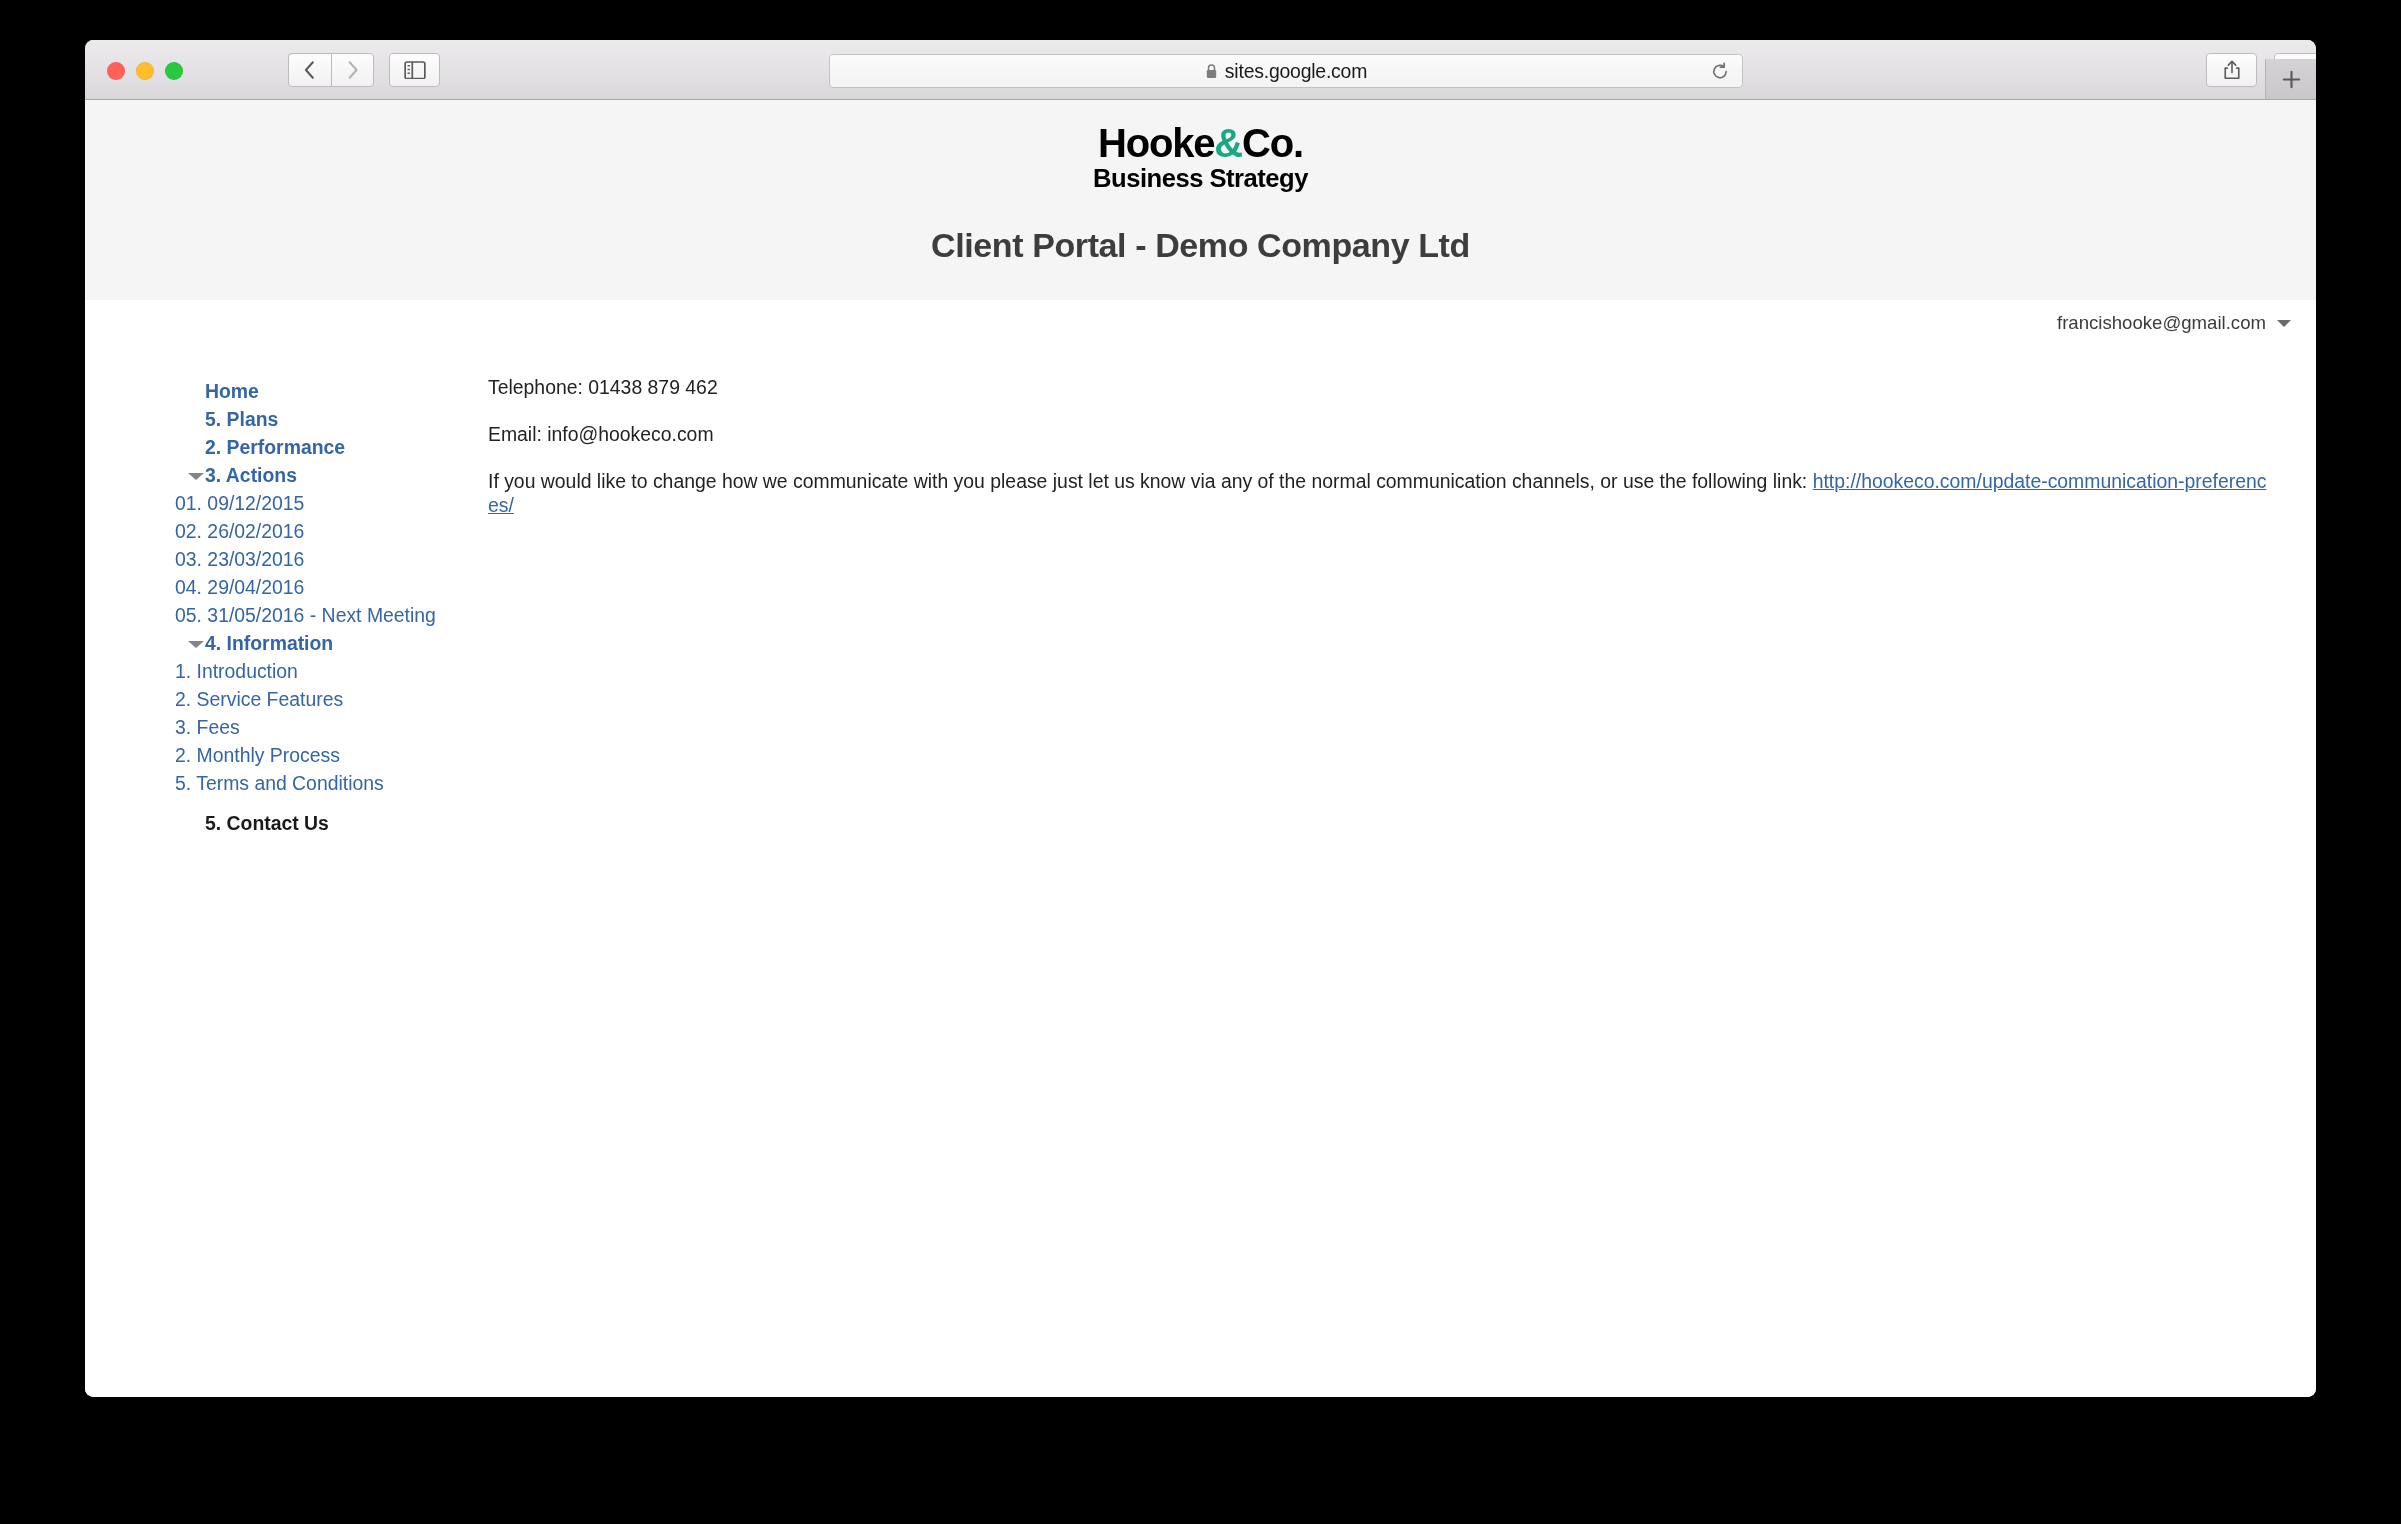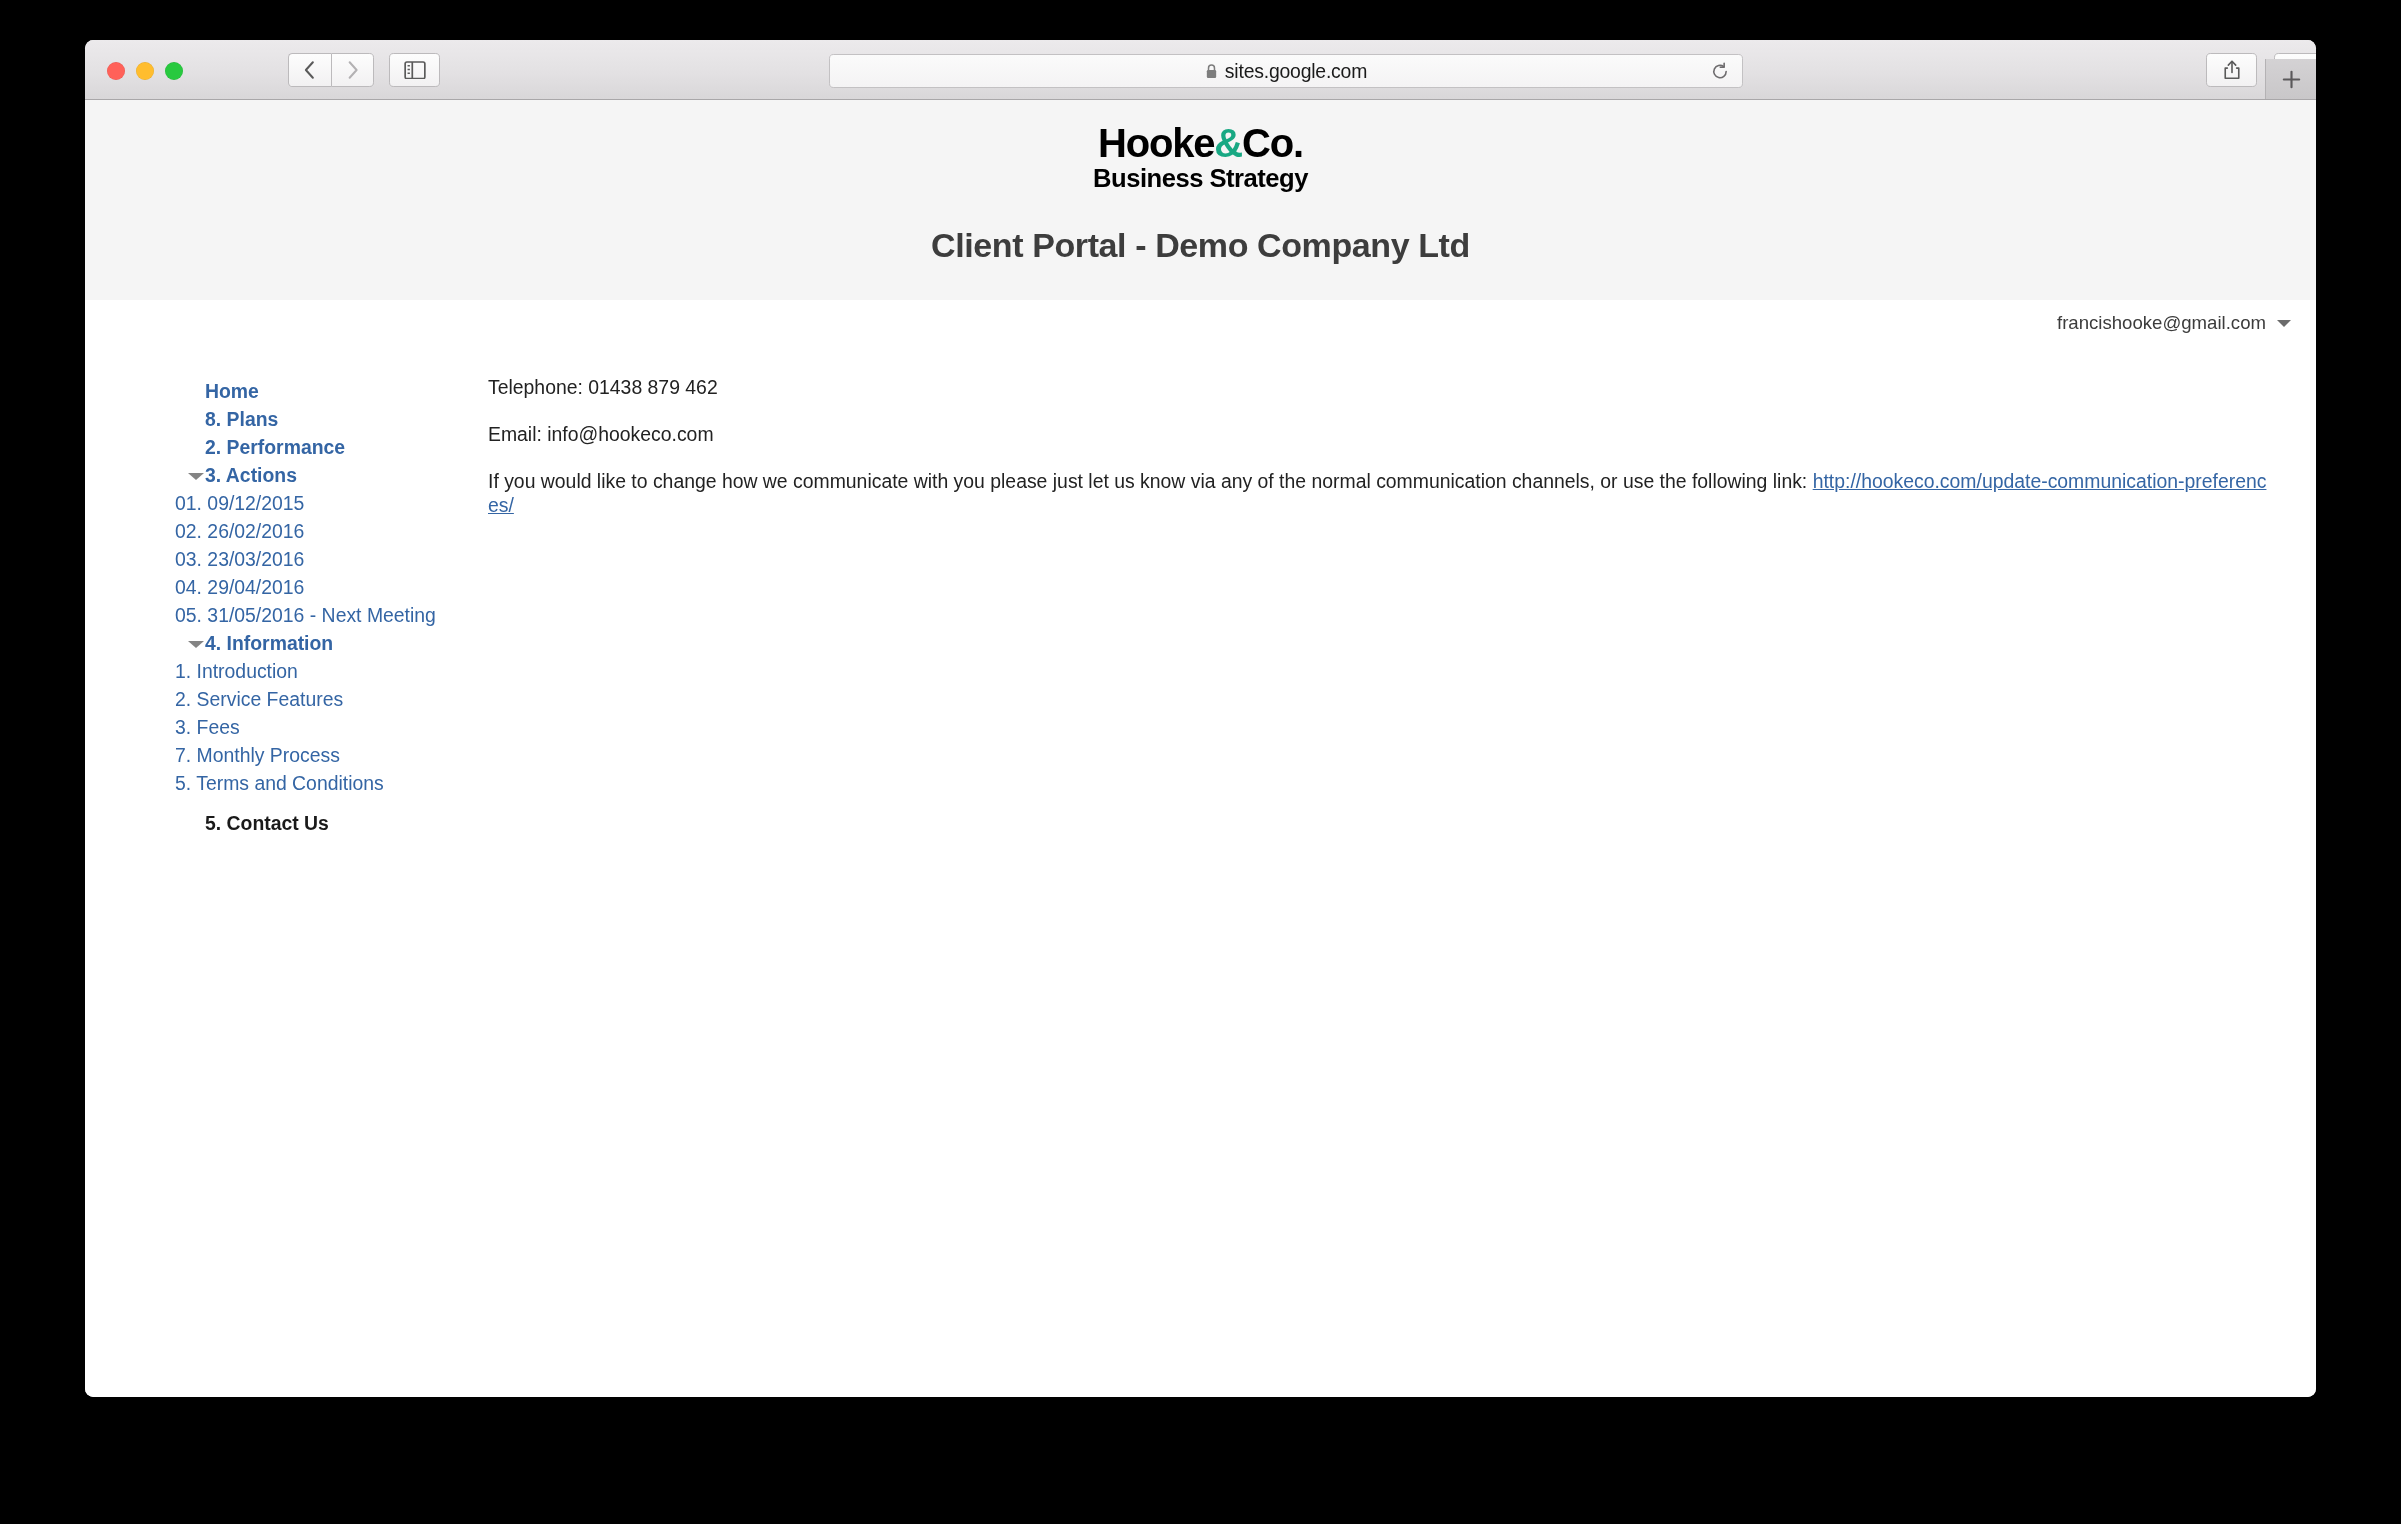--- a/index.html
+++ b/index.html
@@ -369,33 +369,33 @@
     <div id="account-bar">
       <span id="account-email">francishooke@gmail.com</span>
       <span id="account-caret"></span>
     </div>
 
     <div id="body-cols">
 
       <nav id="sidebar">
 
       <div class="nav-item lvl0"><span>Home</span></div>
-          <div class="nav-item lvl0"><span>8. Plans</span></div>
+          <div class="nav-item lvl0"><span>5. Plans</span></div>
           <div class="nav-item lvl0"><span>2. Performance</span></div>
           <div class="nav-item lvl0"><span class="nav-caret"></span><span>3. Actions</span></div>
           <div class="nav-item lvl1"><span>01. 09/12/2015</span></div>
           <div class="nav-item lvl1"><span>02. 26/02/2016</span></div>
           <div class="nav-item lvl1"><span>03. 23/03/2016</span></div>
           <div class="nav-item lvl1"><span>04. 29/04/2016</span></div>
           <div class="nav-item lvl1"><span>05. 31/05/2016 - Next Meeting</span></div>
           <div class="nav-item lvl0"><span class="nav-caret"></span><span>4. Information</span></div>
           <div class="nav-item lvl1"><span>1. Introduction</span></div>
           <div class="nav-item lvl1"><span>2. Service Features</span></div>
           <div class="nav-item lvl1"><span>3. Fees</span></div>
-          <div class="nav-item lvl1"><span>7. Monthly Process</span></div>
+          <div class="nav-item lvl1"><span>2. Monthly Process</span></div>
           <div class="nav-item lvl1"><span>5. Terms and Conditions</span></div>
           <div class="nav-item lvl0 current"><span>5. Contact Us</span></div>
         </nav>
 
       <main id="content">
         <p class="content-p">Telephone: 01438 879 462</p>
         <p class="content-p">Email: info@hookeco.com</p>
         <p class="content-p"><span>If you would like to change how we communicate with you please just let us know via any of the normal communication channels, or use the following link: </span><a class="inline-link" href="#">http://hookeco.com/update-communication-preferences/</a></p>
 
       </main>

